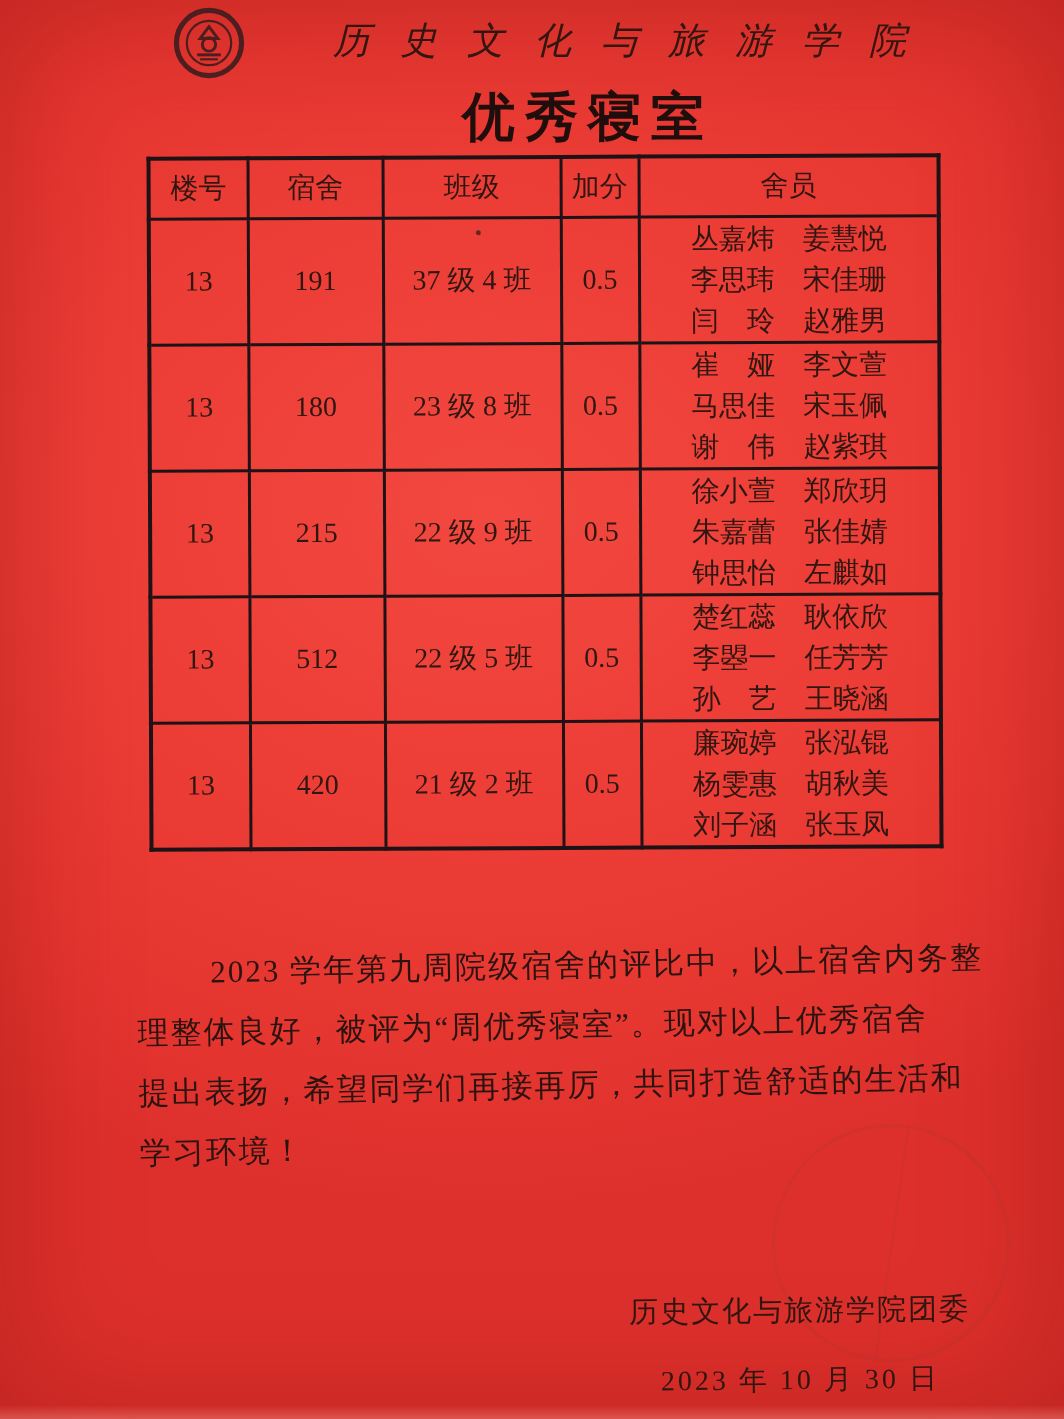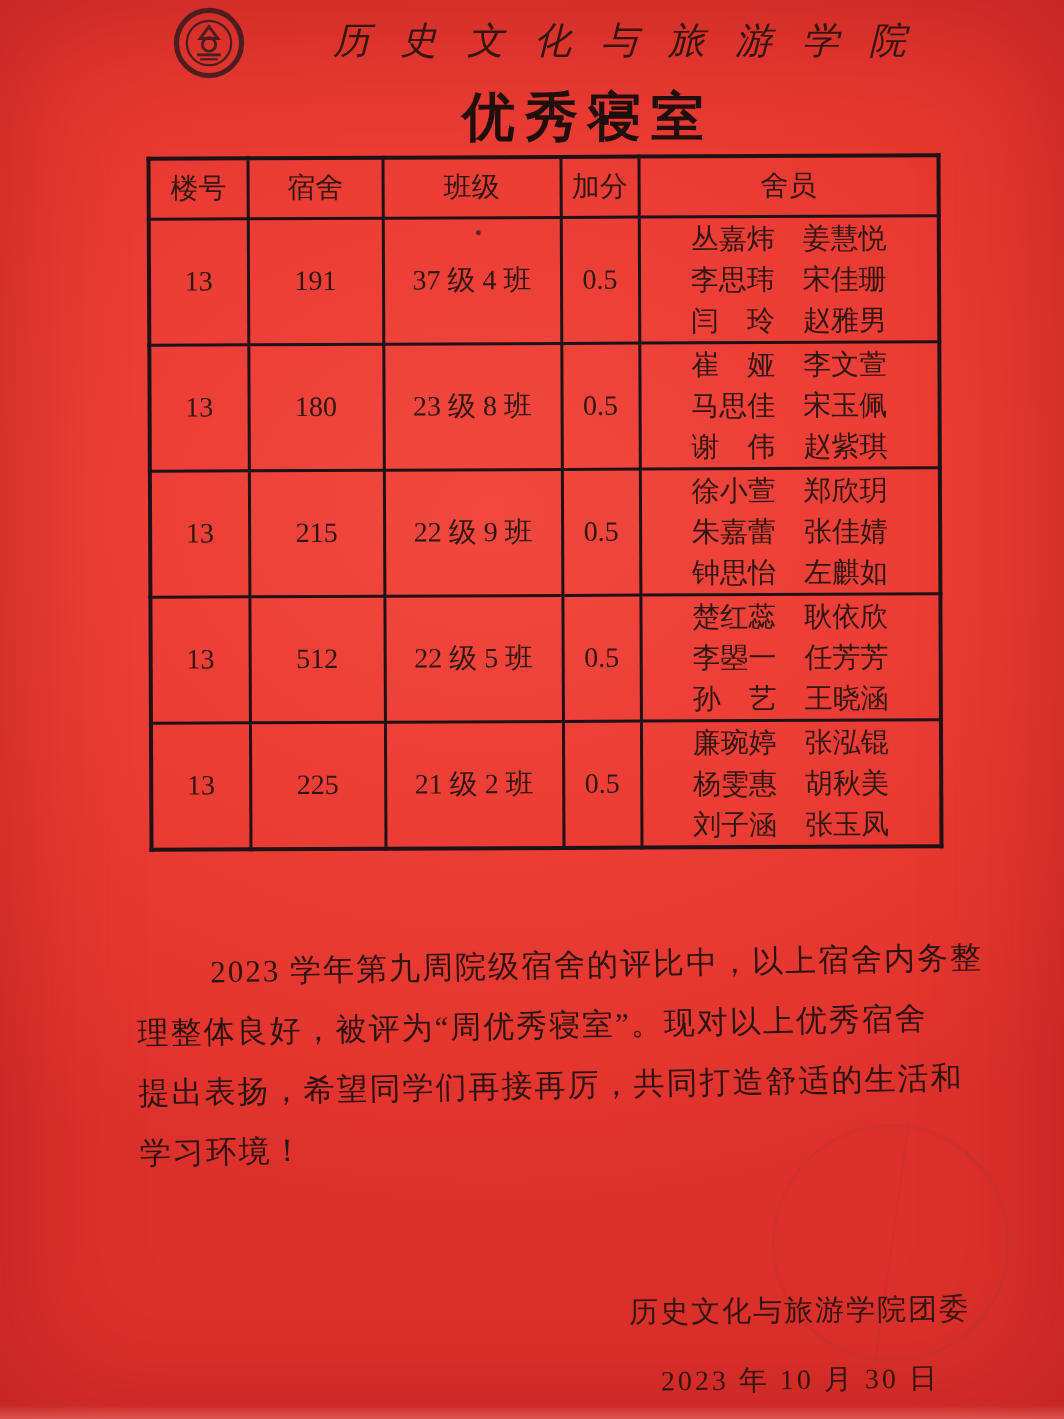--- a/index.html
+++ b/index.html
@@ -184,21 +184,21 @@
       <td>0.5</td>
       <td class="members">
         <div>楚红蕊　耿依欣</div>
         <div>李曌一　任芳芳</div>
         <div>孙　艺　王晓涵</div>
       </td>
     </tr>
 
     <tr class="row">
       <td>13</td>
-      <td>225</td>
+      <td>420</td>
       <td>21 级 2 班</td>
       <td>0.5</td>
       <td class="members">
         <div>廉琬婷　张泓锟</div>
         <div>杨雯惠　胡秋美</div>
         <div>刘子涵　张玉凤</div>
       </td>
     </tr>
   </tbody>
     </table>

